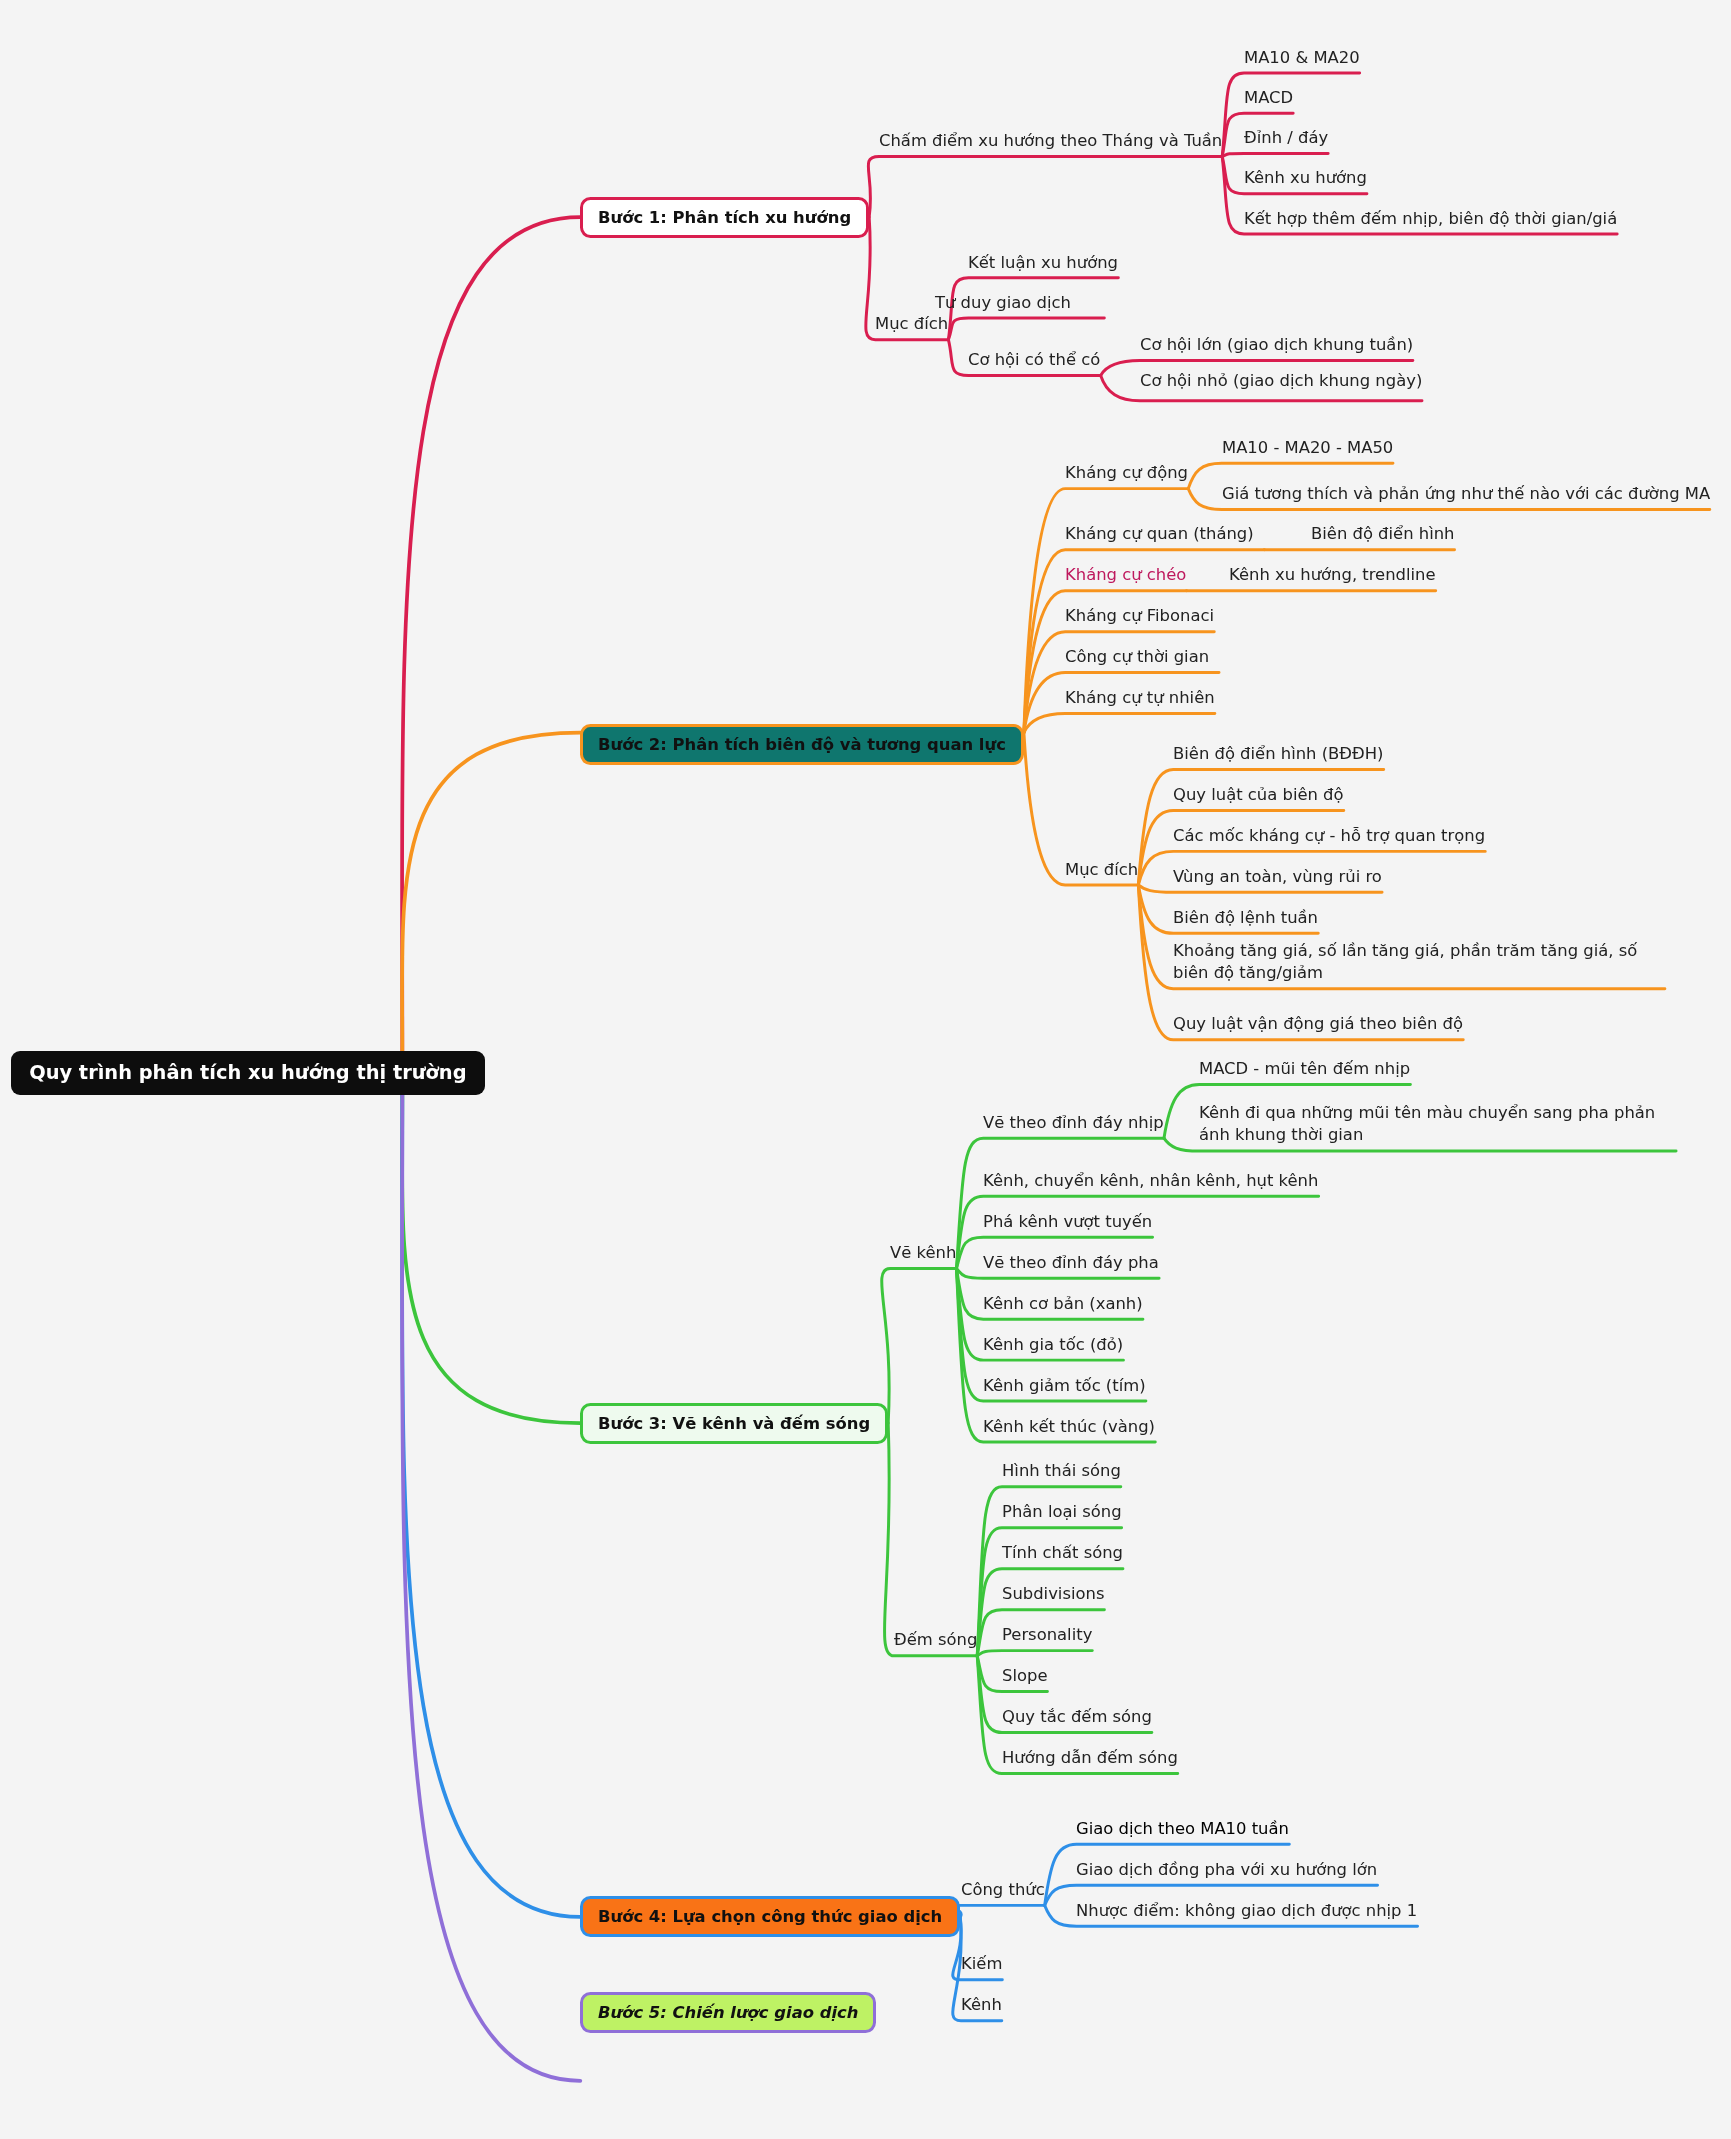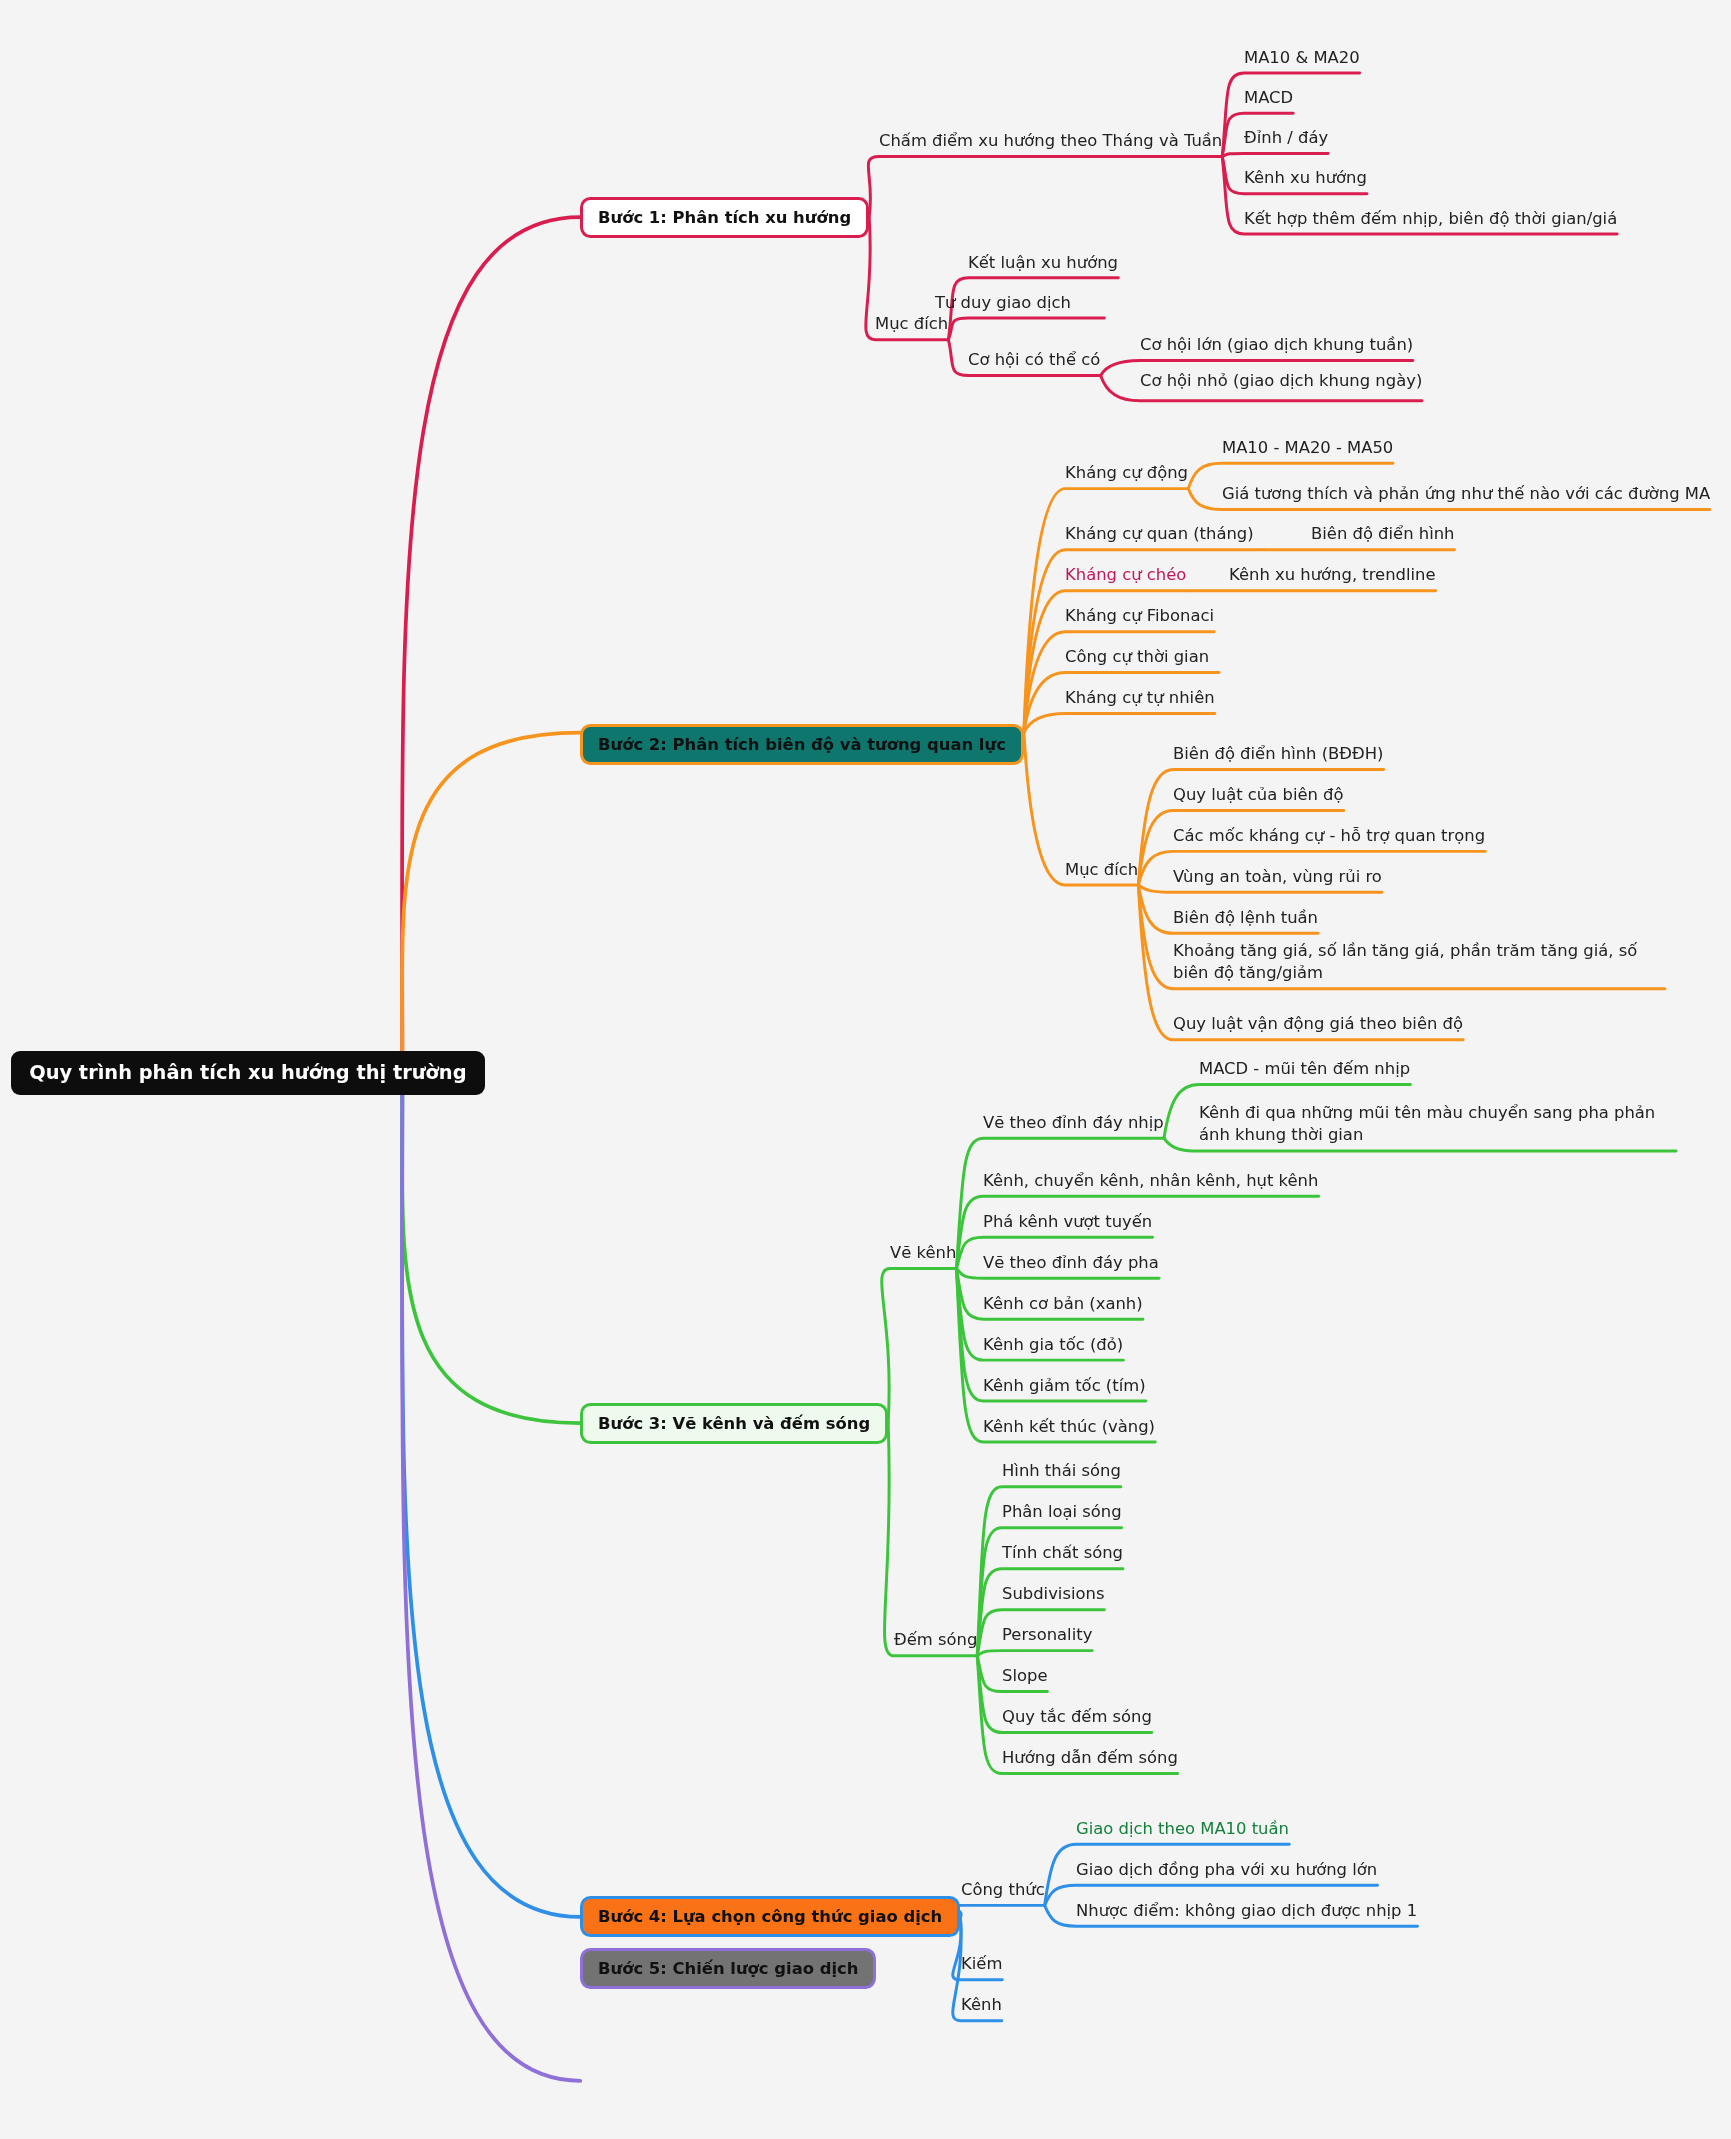--- a/index.html
+++ b/index.html
@@ -132,20 +132,20 @@
     <div class="node label" style="left: 1002px; top: 1458px; color: rgb(34, 34, 34);">Hình thái sóng</div>
     <div class="node label" style="left: 1002px; top: 1499px; color: rgb(34, 34, 34);">Phân loại sóng</div>
     <div class="node label" style="left: 1002px; top: 1540px; color: rgb(34, 34, 34);">Tính chất sóng</div>
     <div class="node label" style="left: 1002px; top: 1581px; color: rgb(34, 34, 34);">Subdivisions</div>
     <div class="node label" style="left: 1002px; top: 1622px; color: rgb(34, 34, 34);">Personality</div>
     <div class="node label" style="left: 1002px; top: 1663px; color: rgb(34, 34, 34);">Slope</div>
     <div class="node label" style="left: 1002px; top: 1704px; color: rgb(34, 34, 34);">Quy tắc đếm sóng</div>
     <div class="node label" style="left: 1002px; top: 1745px; color: rgb(34, 34, 34);">Hướng dẫn đếm sóng</div>
     <div class="node box" style="left: 580px; top: 1896px; border-color: rgb(46, 143, 232); background: #f97316;">Bước 4: Lựa chọn công thức giao dịch</div>
     <div class="node label" style="left: 961px; top: 1877px; color: rgb(34, 34, 34);">Công thức</div>
-    <div class="node label" style="left: 1076px; top: 1816px; color: #15803d;">Giao dịch theo MA10 tuần</div>
+    <div class="node label" style="left: 1076px; top: 1816px; color: #000000;">Giao dịch theo MA10 tuần</div>
     <div class="node label" style="left: 1076px; top: 1857px; color: rgb(34, 34, 34);">Giao dịch đồng pha với xu hướng lớn</div>
     <div class="node label" style="left: 1076px; top: 1898px; color: rgb(34, 34, 34);">Nhược điểm: không giao dịch được nhịp 1</div>
     <div class="node label" style="left: 961px; top: 1951px; color: rgb(34, 34, 34);">Kiếm</div>
     <div class="node label" style="left: 961px; top: 1992px; color: rgb(34, 34, 34);">Kênh</div>
-    <div class="node box" style="left: 580px; top: 1948px; border-color: rgb(143, 111, 216); background: #737373;">Bước 5: Chiến lược giao dịch</div>
+    <div class="node box" style="left: 580px; top: 1992px; border-color: rgb(143, 111, 216); background: #bef264; font-style: italic;">Bước 5: Chiến lược giao dịch</div>
   </div>
 
 
 </body></html>

